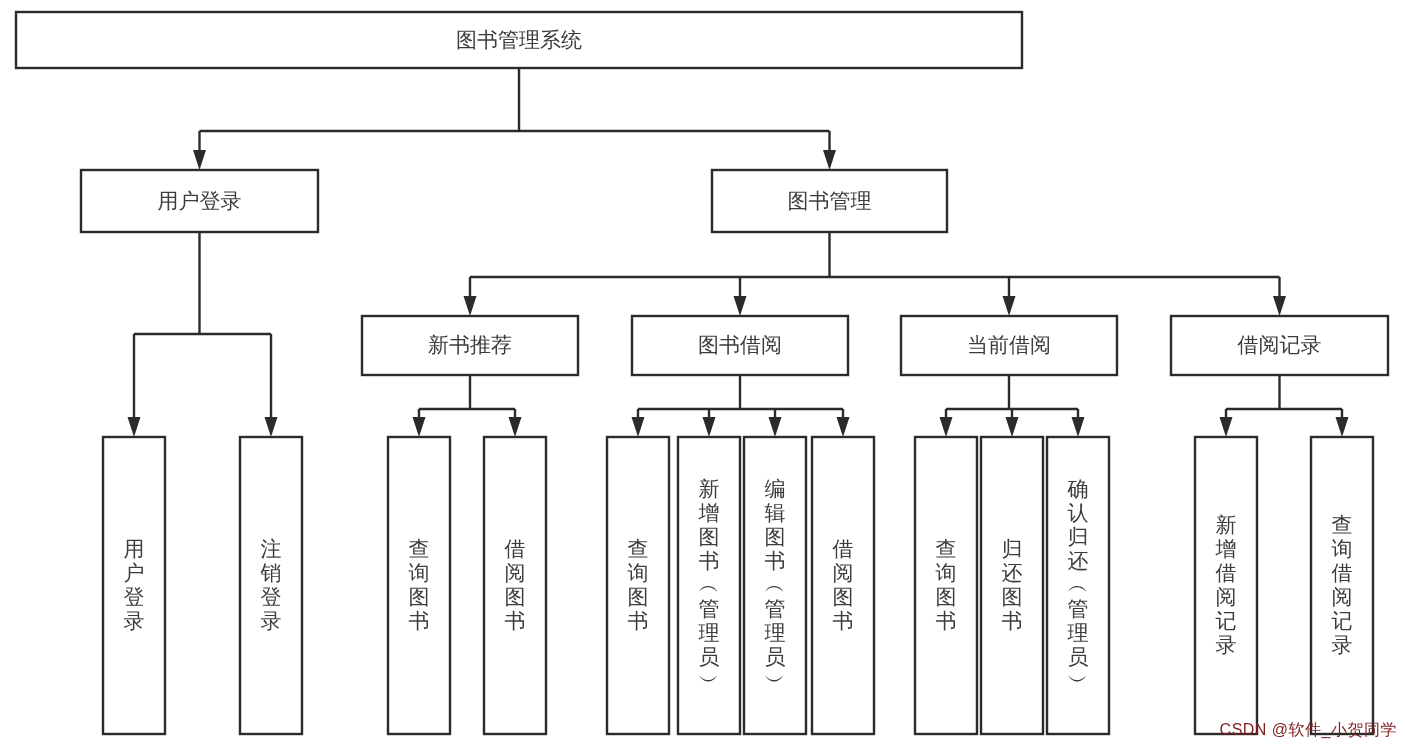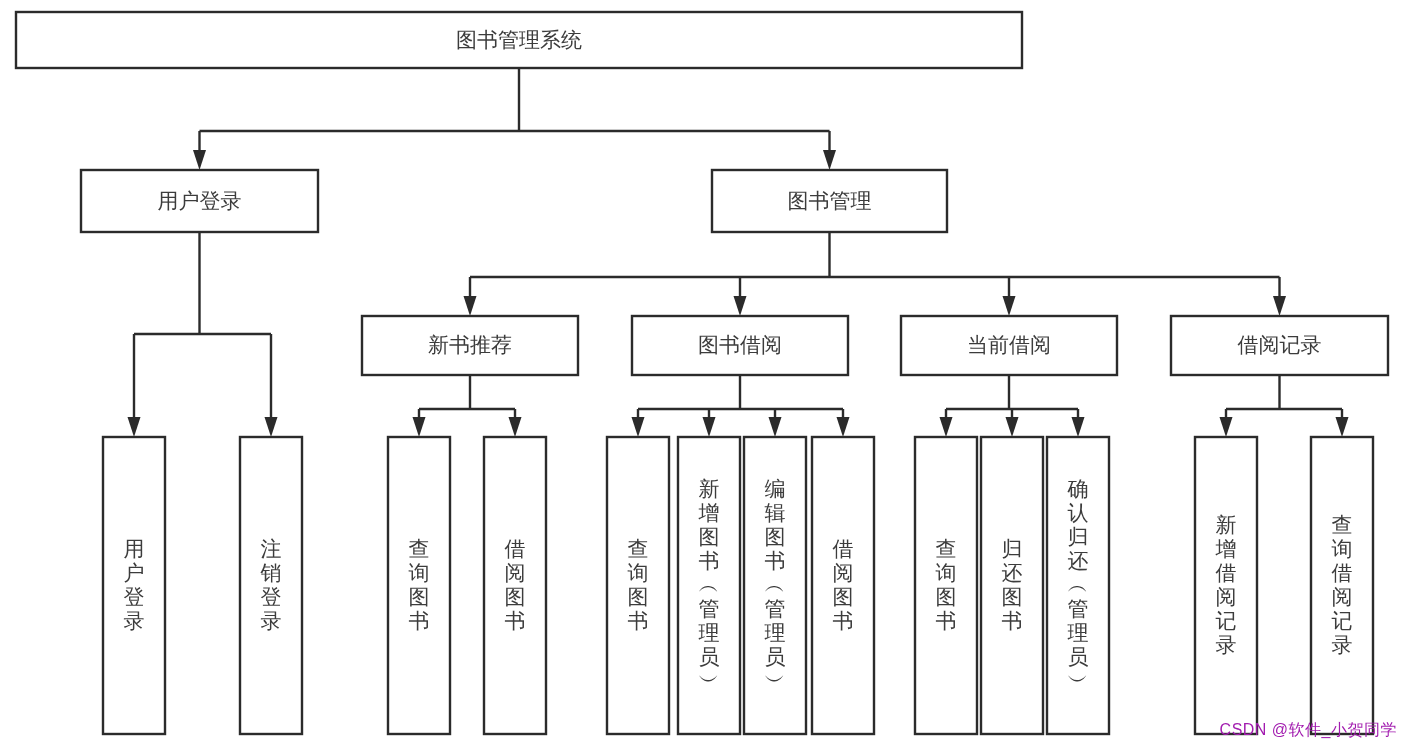--- a/index.html
+++ b/index.html
@@ -54,21 +54,21 @@
     fill: #3c3c3c;
     text-anchor: middle;
     white-space: pre;
   }
   .watermark {
     position: absolute;
     right: 8px;
     bottom: 6px;
     font-family: "Liberation Sans", "DejaVu Sans", sans-serif;
     font-size: 16px;
-    color: #a21caf;
+    color: #7f1d1d;
     letter-spacing: 0.5px;
     user-select: none;
     pointer-events: none;
   }
 </style>
 </head>
 <body>
 
 <div id="diagram-root">
   <svg class="canvas" viewBox="0 0 1405 747">

